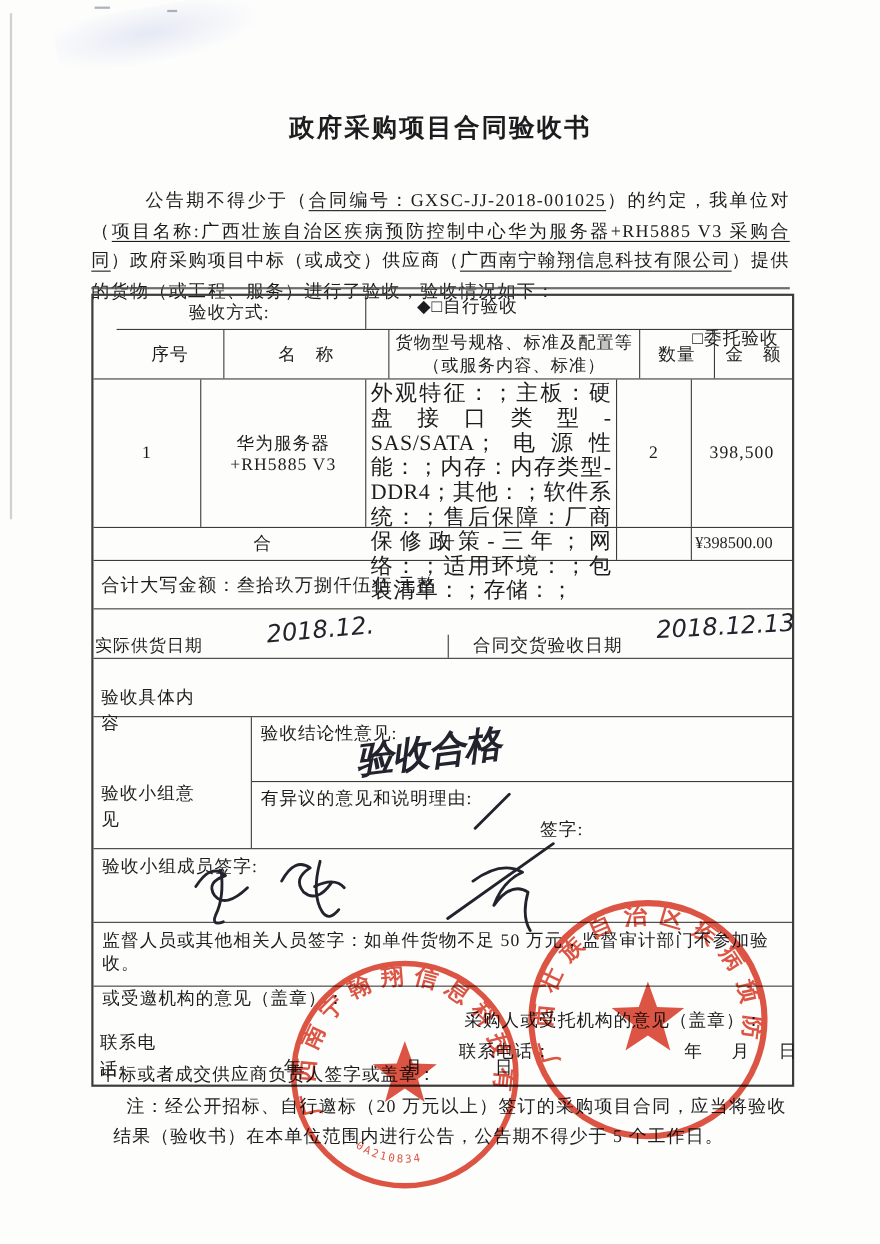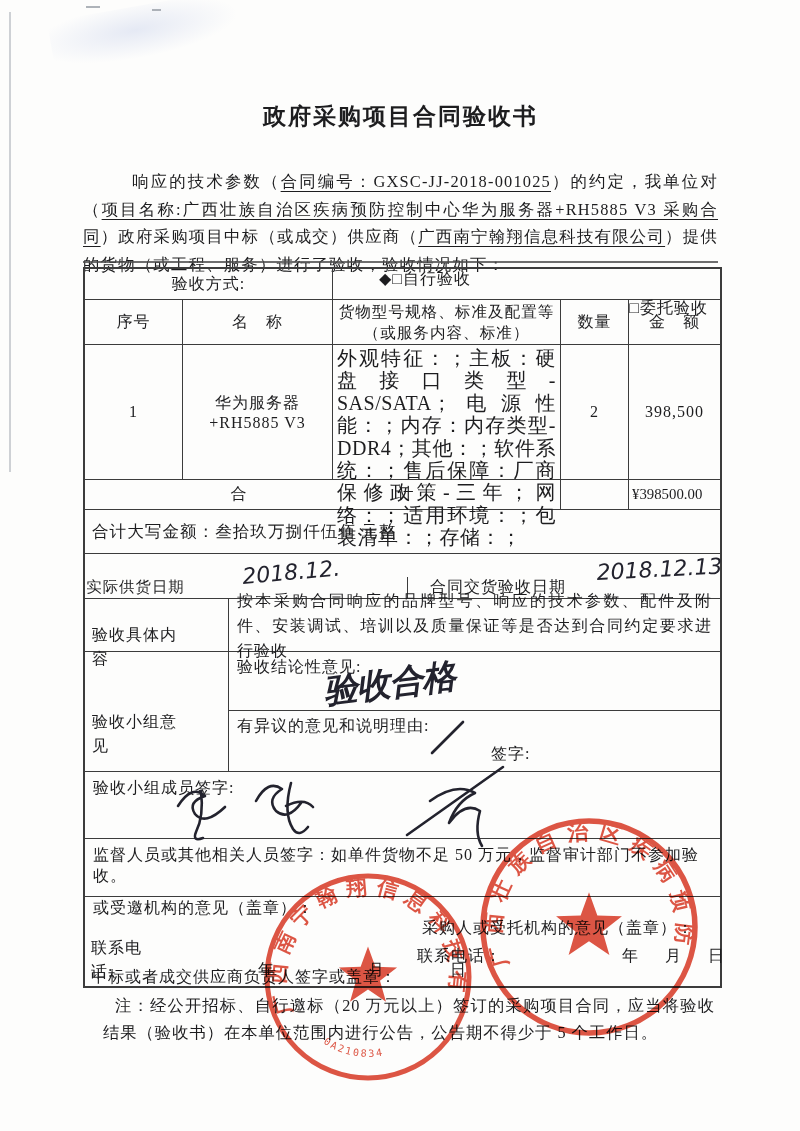--- a/index.html
+++ b/index.html
@@ -19,21 +19,21 @@
   .u{text-decoration:underline;text-underline-offset:4px;text-decoration-thickness:1px;}
   .topline{position:absolute;top:261px;left:0;width:635px;height:1.5px;background:#4a4a4a;opacity:.8;}
   
   .tbl{position:absolute;top:267px;left:0;width:635px;border:2px solid #3c3c3c;background:transparent;
        font-size:16px;letter-spacing:1px;}
   .row{display:flex;box-sizing:border-box;}
   .row + .row{border-top:1.5px solid #3c3c3c;}
   .cell{box-sizing:border-box;min-width:0;}
   .cell + .cell{border-left:1.5px solid #3c3c3c;}
   .cc{display:flex;align-items:center;justify-content:center;text-align:center;}
-  .rA{height:30px;} .rB{height:45px;} .rC{height:135px;} .rD{height:30px;}
+  .rA{height:30px;} .rB{height:45px;margin-left:21px;} .rC{height:135px;} .rD{height:30px;}
   .rE{height:44px;} .rF{height:45px;align-items:flex-end;} .rG{height:53px;} .rH{height:120px;}
   .rI{height:67px;} .rJ{height:58px;} .rK{height:90px;}
   .w97{width:97px;} .w150{width:150px;} .w228{width:228px;} .w68{width:68px;}
   .w247{width:247px;} .w475{width:475px;} .w101{width:101px;} .w221{width:221px;}
   .w181{width:181px;} .w143{width:143px;}
   .flex1{flex:1;}
   .methods{display:flex;align-items:flex-start;padding:0 12px 0 46px;}
   .methods .right{margin-left:auto;margin-top:29px;}
   .hdr2{line-height:21px;font-size:15.6px;}
   .spec{font-size:20px;line-height:22.4px;text-align:justify;padding:2px 4px;letter-spacing:.5px;}
@@ -73,21 +73,21 @@
 
 <div class="page">
   <div class="smudge"></div>
   <div class="edge-line"></div>
   <div class="tick" style="left:86px;top:6px;width:14px;"></div>
   <div class="tick" style="left:152px;top:9px;width:9px;"></div>
 
   <div class="content">
     <h1 class="title">政府采购项目合同验收书</h1>
 
-    <p class="intro"><span>响应的技术参数（</span><span class="u">合同编号：GXSC-JJ-2018-001025</span><span>）的约定，我单位对（</span><span class="u">项目名称:广西壮族自治区疾病预防控制中心华为服务器+RH5885 V3 采购合同</span><span>）政府采购项目中标（或成交）供应商（</span><span class="u">广西南宁翰翔信息科技有限公司</span><span>）提供的货物（或工程、服务）进行了验收，验收情况如下：</span></p>
+    <p class="intro"><span>公告期不得少于（</span><span class="u">合同编号：GXSC-JJ-2018-001025</span><span>）的约定，我单位对（</span><span class="u">项目名称:广西壮族自治区疾病预防控制中心华为服务器+RH5885 V3 采购合同</span><span>）政府采购项目中标（或成交）供应商（</span><span class="u">广西南宁翰翔信息科技有限公司</span><span>）提供的货物（或工程、服务）进行了验收，验收情况如下：</span></p>
 
     <div class="topline"></div>
 
     <div class="tbl">
 
       <div class="row rA">
         <div class="cell w247 cc">验收方式:</div>
         <div class="cell flex1 methods">
           <span>◆□自行验收</span>
           <span class="right">□委托验收</span>
@@ -132,21 +132,20 @@
         <div class="cell w101 cc" style="font-size:15.4px;">实际供货日期</div>
         <div class="cell w221"></div>
         <div class="cell w181 cc">合同交货验收日期</div>
         <div class="cell flex1"></div>
       </div>
 
       <div class="row rG">
         <div class="cell w143 lblwrap">
           <span>验收具体内容</span>
         </div>
-        <div class="cell flex1 dtl">按本采购合同响应的品牌型号、响应的技术参数、配件及附件、安装调试、培训以及质量保证等是否达到合同约定要求进行验收</div>
       </div>
 
       <div class="row rH">
         <div class="cell w143 lblwrap">
           <span>验收小组意见</span>
         </div>
         <div class="cell hcol">
           <div class="h1sub">
             <span>验收结论性意见:</span>
           </div>

